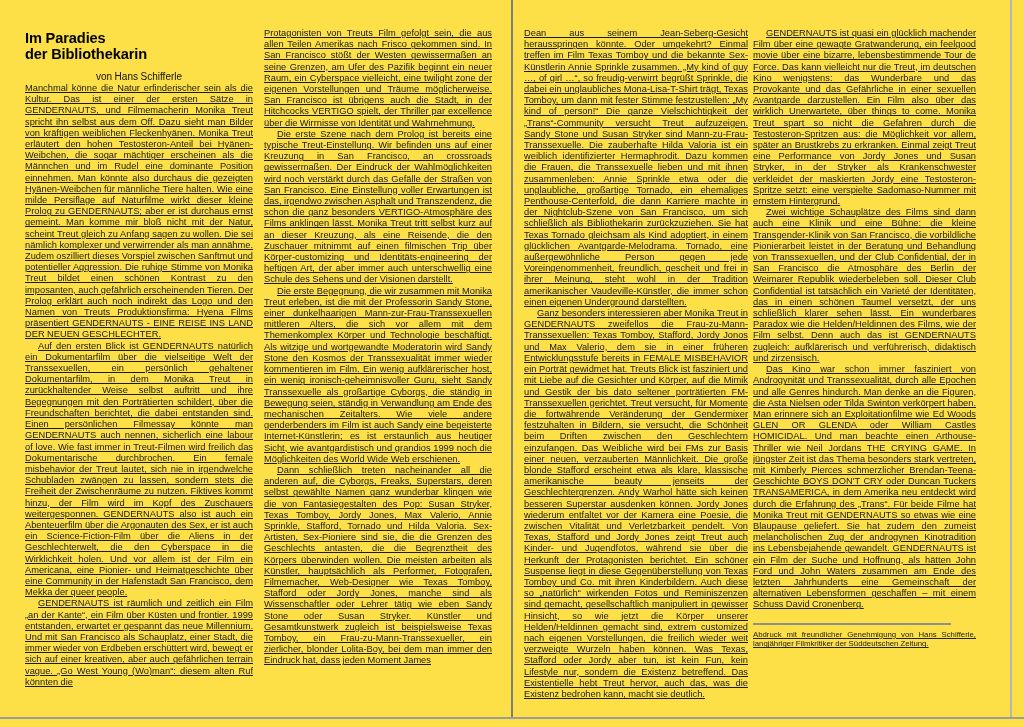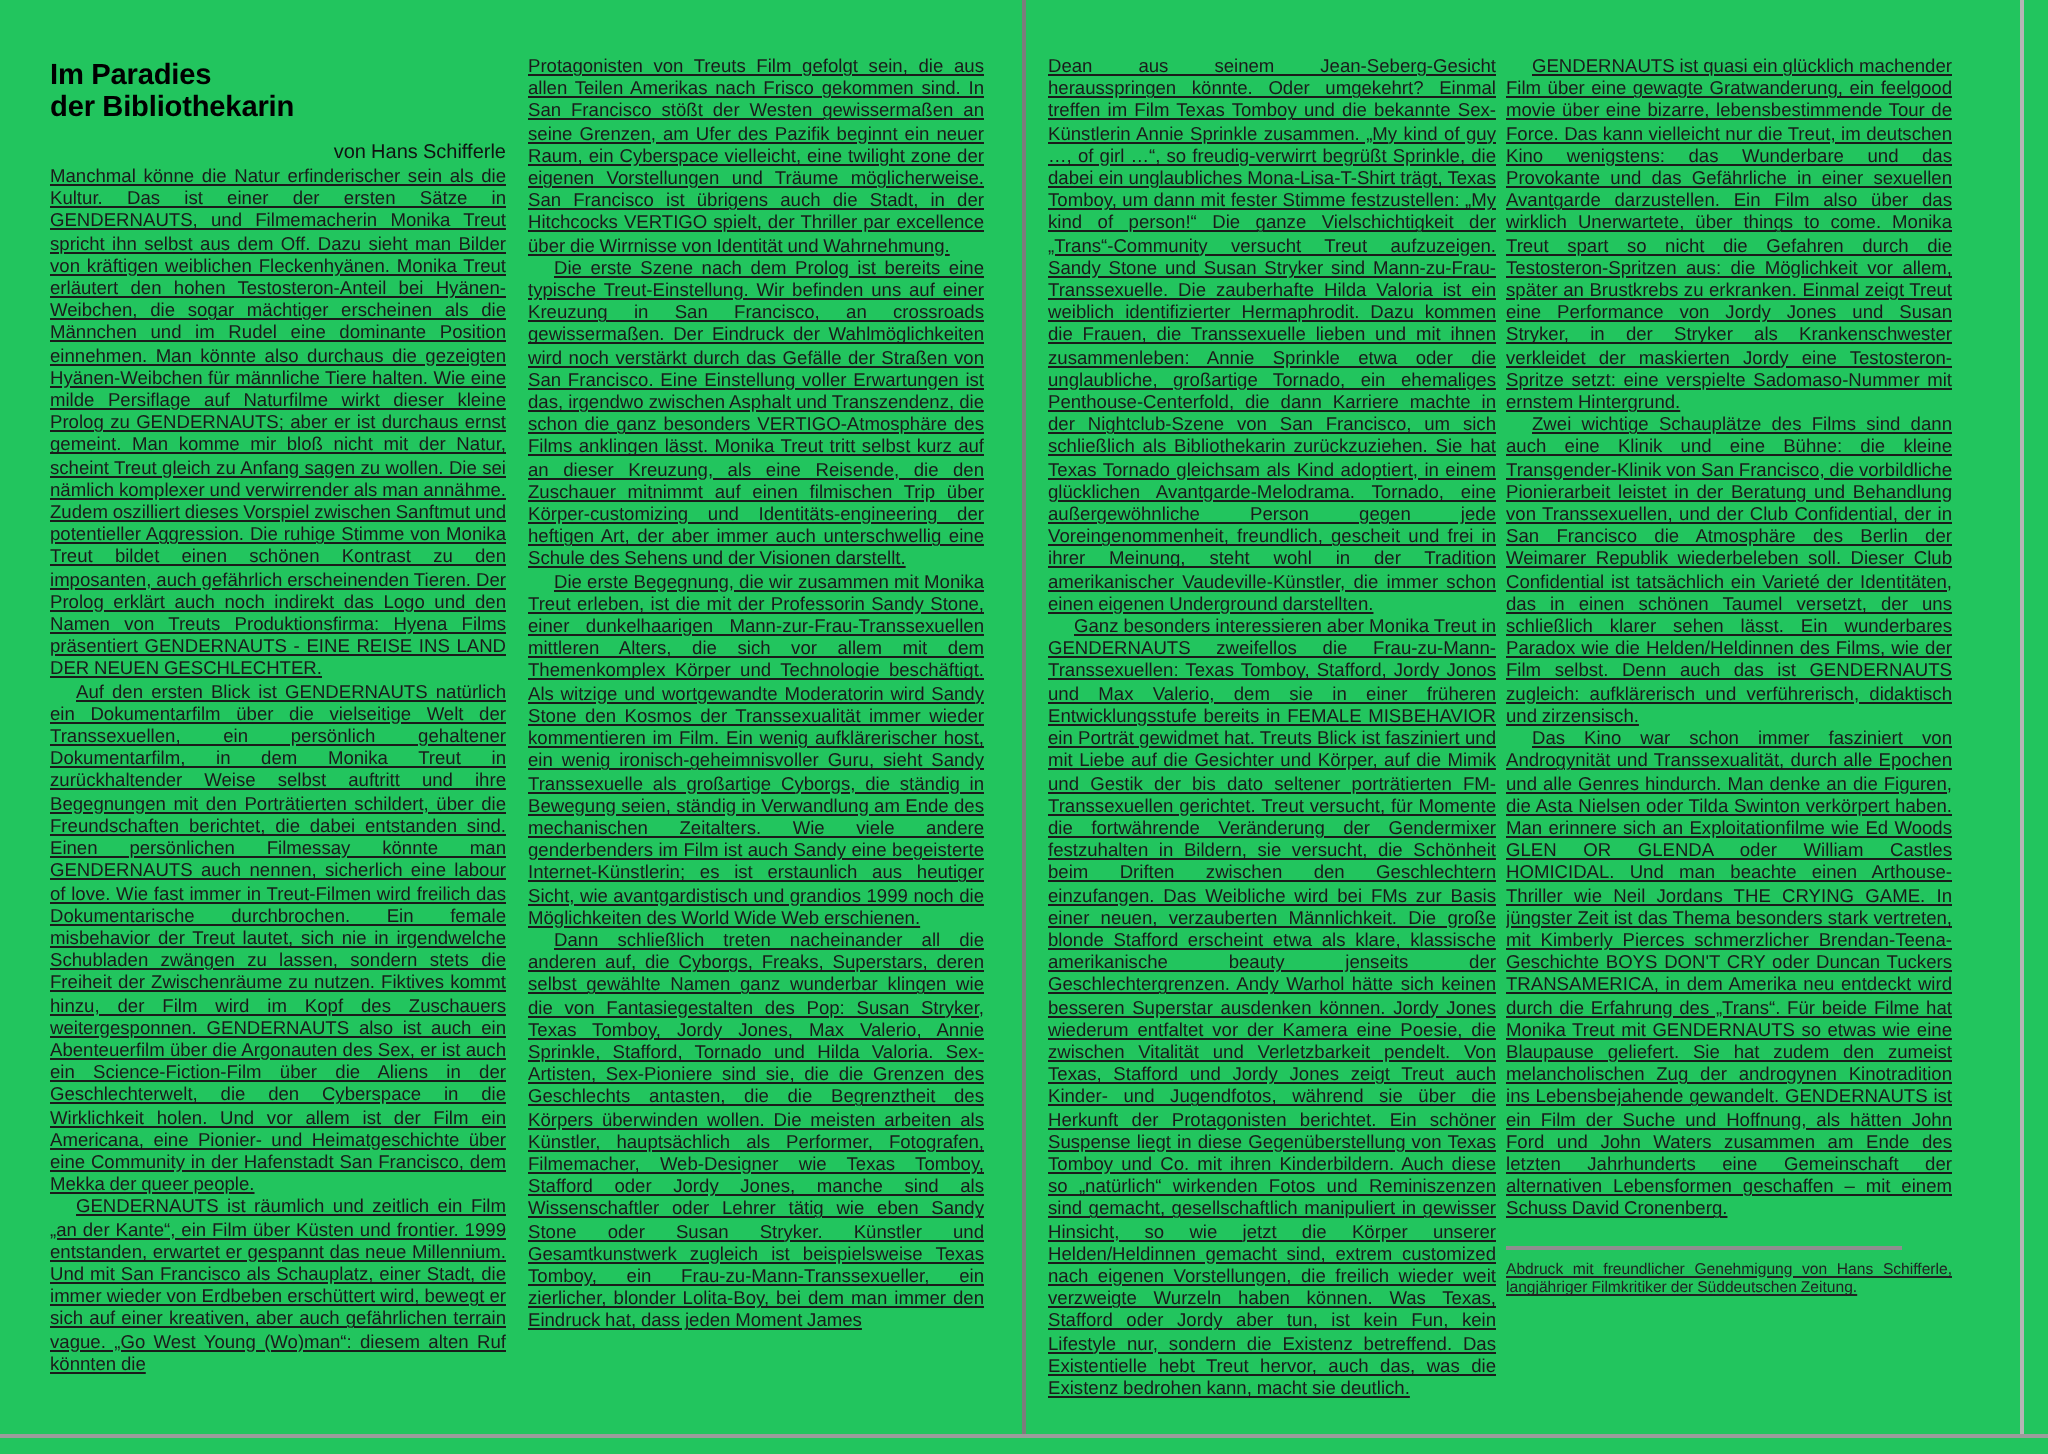--- a/index.html
+++ b/index.html
@@ -1,37 +1,37 @@
 <!DOCTYPE html>
 <html lang="de"><head>
 <meta charset="utf-8">
 <style>
   html,body{margin:0;padding:0;}
   body{
     width:1024px;height:727px;overflow:hidden;background:#ffffff;
     font-family:"Liberation Sans","DejaVu Sans",sans-serif;
     -webkit-font-smoothing:antialiased;
   }
-  .spread{position:relative;width:1024px;height:727px;background:#22c55e;}
+  .spread{position:relative;width:1024px;height:727px;background:#fde047;}
   .col{
     position:absolute;top:28px;width:228px;height:690px;overflow:hidden;
     text-align:justify;font-size:9.3px;line-height:11.2px;color:#1b1b1b;
     hyphens:auto;-webkit-hyphens:auto;word-spacing:-0.2px;
   }
   .col p{margin:0;text-decoration:underline;}
   .col p.indent{text-indent:13px;}
   .col1{left:25px;top:30px;height:688px;}
   .col2{left:264px;}
   .col3{left:524px;width:224px;}
   .col4{left:753px;width:223px;}
   .title{
     font-size:14.6px;font-weight:bold;line-height:16px;color:#000;
     text-align:left;letter-spacing:-0.1px;
   }
-  .byline{margin-top:9px;font-size:10px;line-height:12px;text-align:right;color:#111;}
+  .byline{margin-top:9px;font-size:10px;line-height:12px;text-align:center;color:#111;}
   .bodystart{margin-top:13px;}
   .footnote-rule{width:198px;height:2px;background:#8f8f8f;margin-top:12px;margin-bottom:5px;}
   .footnote{font-size:7.8px;line-height:9.6px;color:#222;text-align:justify;}
   .fold-line{position:absolute;left:511px;top:0;width:2px;height:718px;background:#7d7d7d;}
   .right-edge{position:absolute;left:1010px;top:0;width:2px;height:718px;background:#b5b5b5;}
   .bottom-edge{position:absolute;left:0;top:717px;width:1024px;height:2px;background:#9c9c9c;}
 </style>
 </head>
 <body>
 

